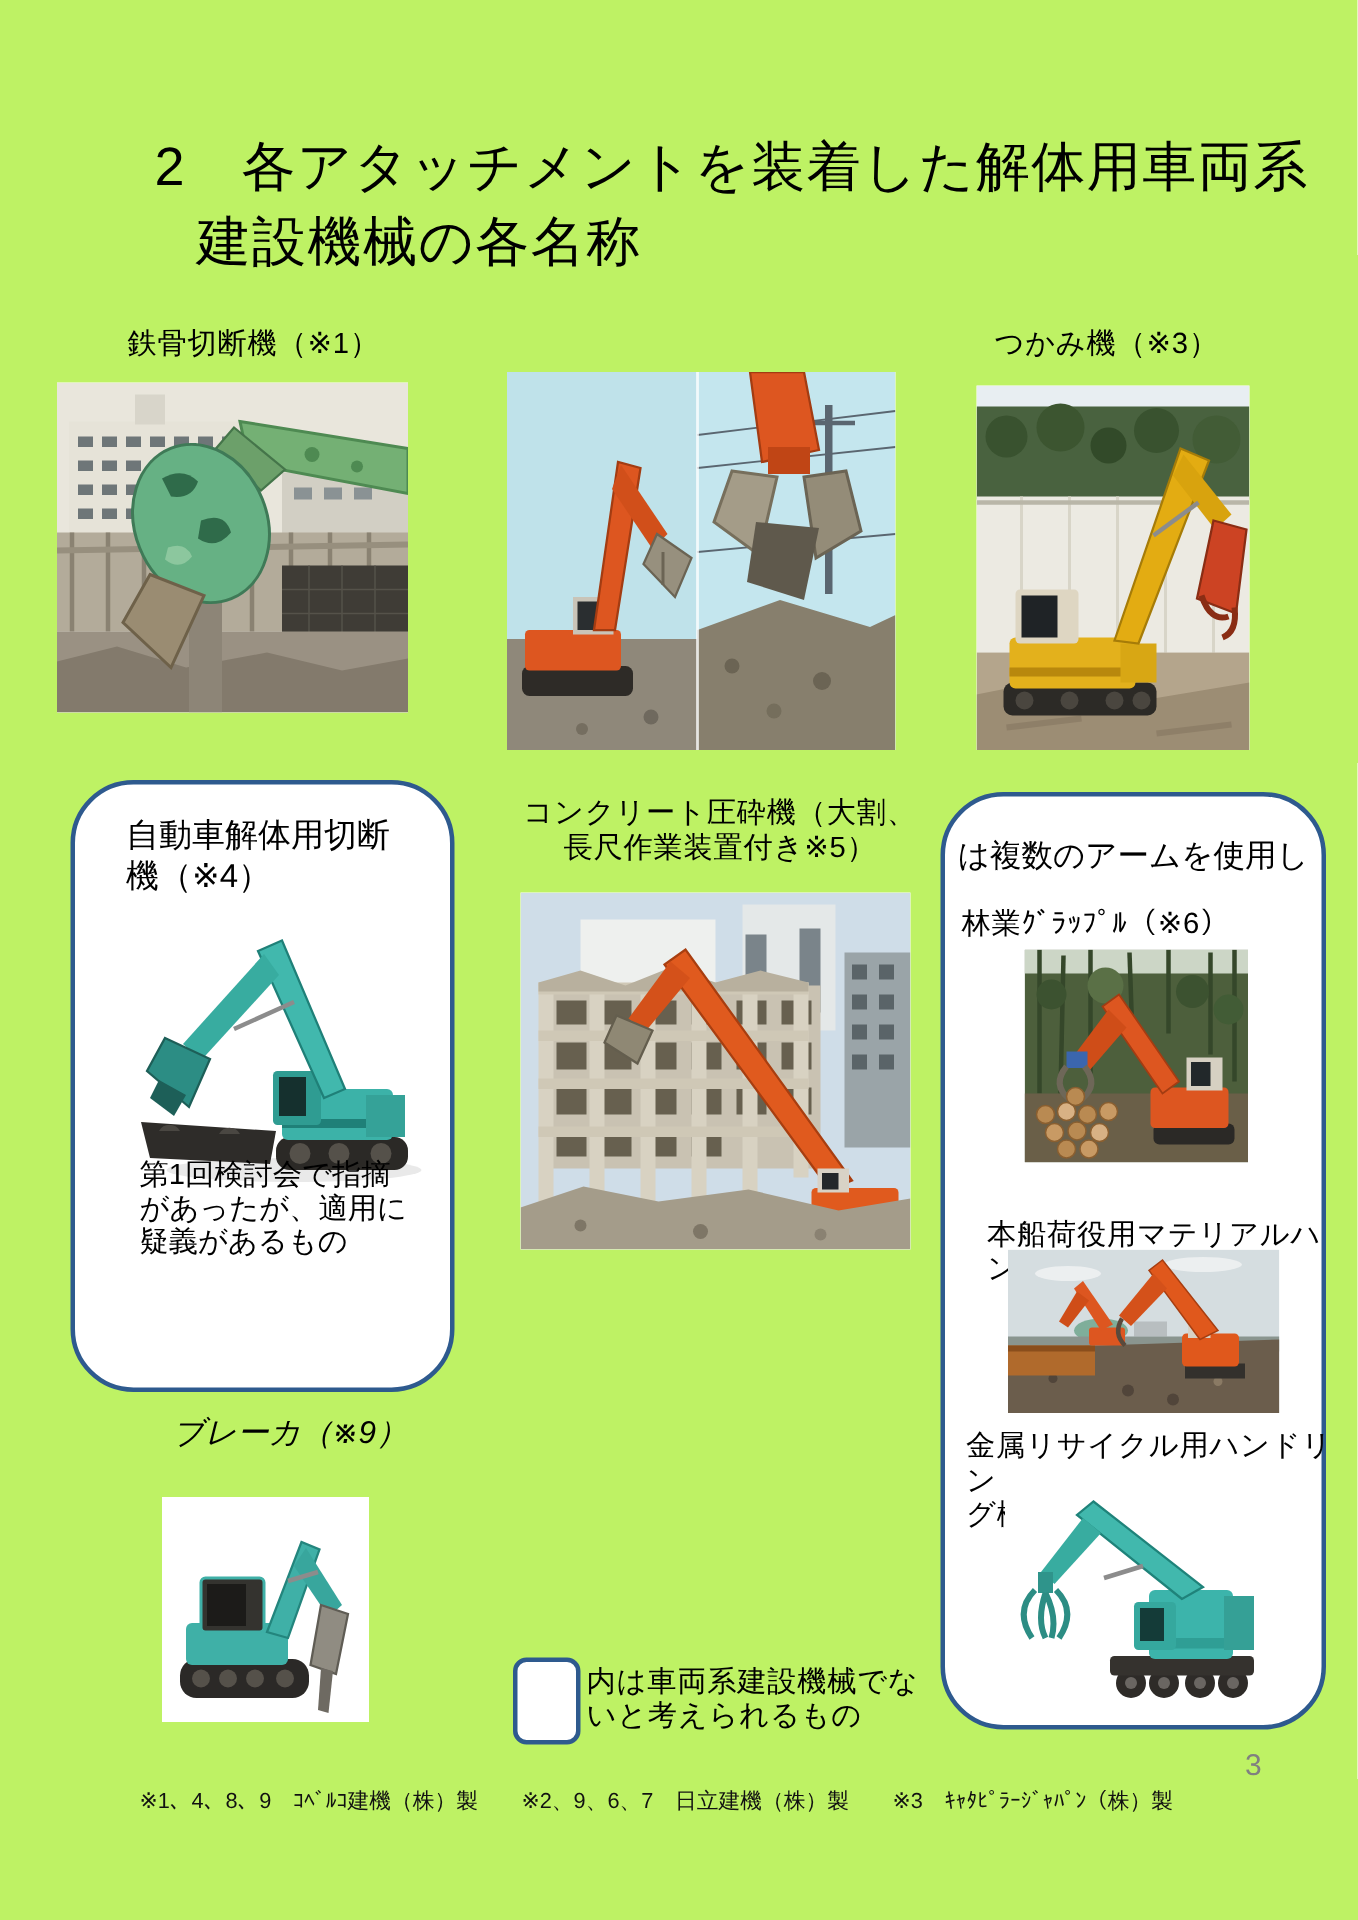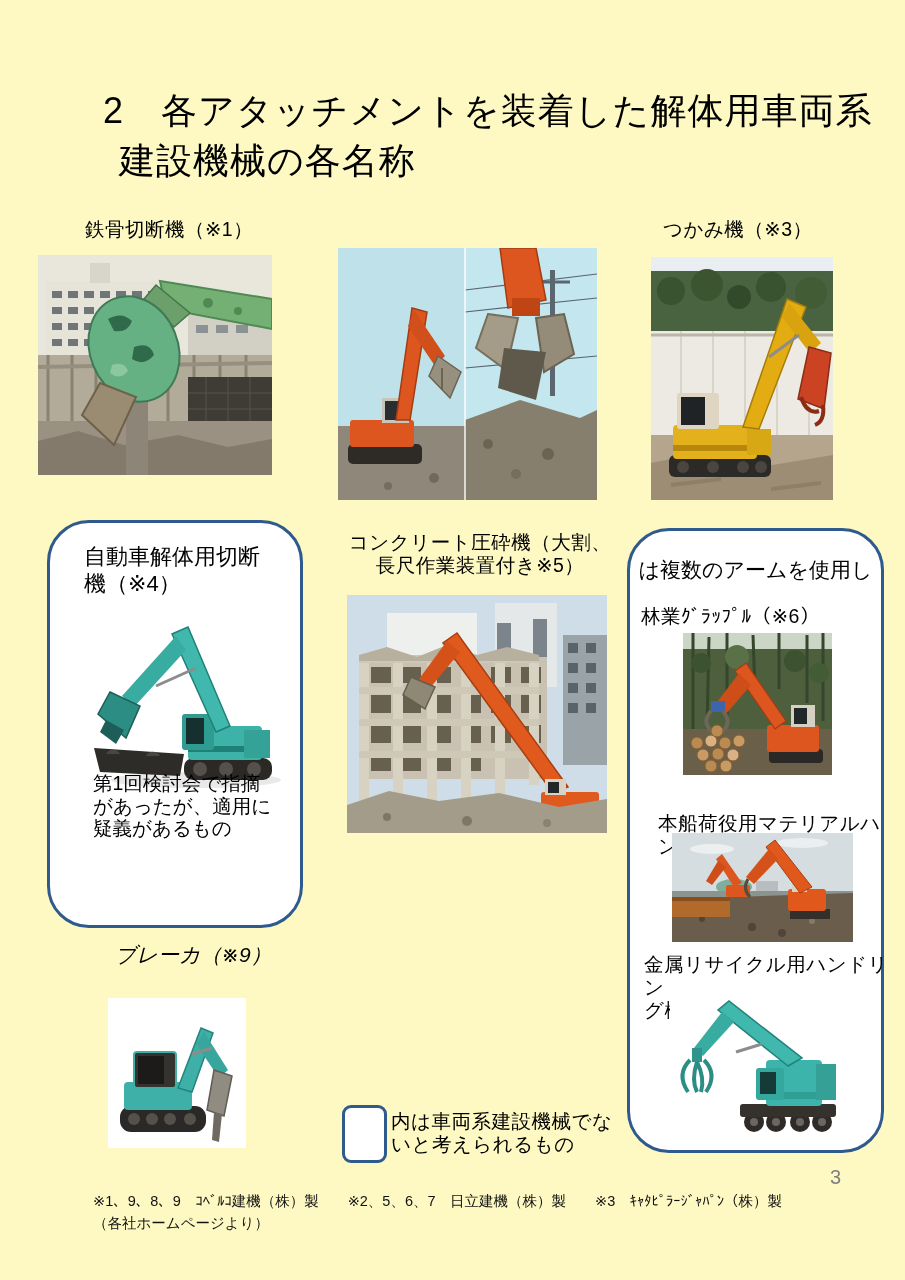--- a/index.html
+++ b/index.html
@@ -1,23 +1,23 @@
 <!DOCTYPE html>
 <html><head>
 <meta charset="utf-8">
 <style>
   html,body{margin:0;padding:0;background:#fff;}
-  #slide{position:relative;width:905px;height:1280px;background:#fef9c3;overflow:hidden;
+  #slide{position:relative;width:905px;height:1280px;background:#bef264;overflow:hidden;
          font-family:"Liberation Sans","DejaVu Sans",sans-serif;color:#000;}
   .abs{position:absolute;}
   .pre{white-space:pre-line;}
   .lbl{font-size:19.5px;line-height:23px;letter-spacing:0.5px;}
   .ctr{text-align:center;}
   .title{font-size:36px;line-height:50px;font-weight:500;letter-spacing:1px;}
-  .title .l2{margin-left:16px;}
+  .title .l2{margin-left:28px;}
   .roundbox{border:3px solid #2e5a8e;border-radius:42px;background:#fff;}
   .dashedbox{border:2px dashed #6fa8dc;background:#fff;}
   .legendbox{border:3px solid #2e5a8e;border-radius:9px;background:#fff;}
   .ph{position:absolute;overflow:hidden;background:#fff;}
   .ph svg{display:block;width:100%;height:100%;}
   .desc{font-size:17.5px;line-height:22px;letter-spacing:0.2px;}
   .note{font-size:19.5px;line-height:22.5px;}
   .footer{font-size:14.5px;line-height:22px;color:#111;}
   .pagenum{font-size:20px;color:#808080;}
 </style>
@@ -437,17 +437,16 @@
         <polygon points="52,12 24,48 33,56 64,22" fill="#38aca0"></polygon>
         <line x1="92" y1="44" x2="66" y2="52" stroke="#8c8c8c" stroke-width="3"></line>
         <rect x="22" y="48" width="10" height="14" fill="#2f948b"></rect>
         <path d="M20,60 q-14,14 -2,32 M34,60 q14,14 2,32 M27,62 q-6,18 0,30 M27,62 q8,16 4,30" stroke="#2c8d84" stroke-width="4" fill="none"></path>
       </g>
     </svg>
   </div>
 
   <div class="abs pagenum" style="left:830px;top:1166px;">3</div>
   <div class="abs footer" style="left:93px;top:1190px;width:740px;">
-    <div>※1、9、8、9　ｺﾍﾞﾙｺ建機（株）製　　※2、5、6、7　日立建機（株）製　　※3　ｷｬﾀﾋﾟﾗｰｼﾞｬﾊﾟﾝ（株）製</div>
-    <div>（各社ホームページより）</div>
+    <div>※1、4、8、9　ｺﾍﾞﾙｺ建機（株）製　　※2、9、6、7　日立建機（株）製　　※3　ｷｬﾀﾋﾟﾗｰｼﾞｬﾊﾟﾝ（株）製</div>
   </div>
 
 </div>
 
 </body></html>

